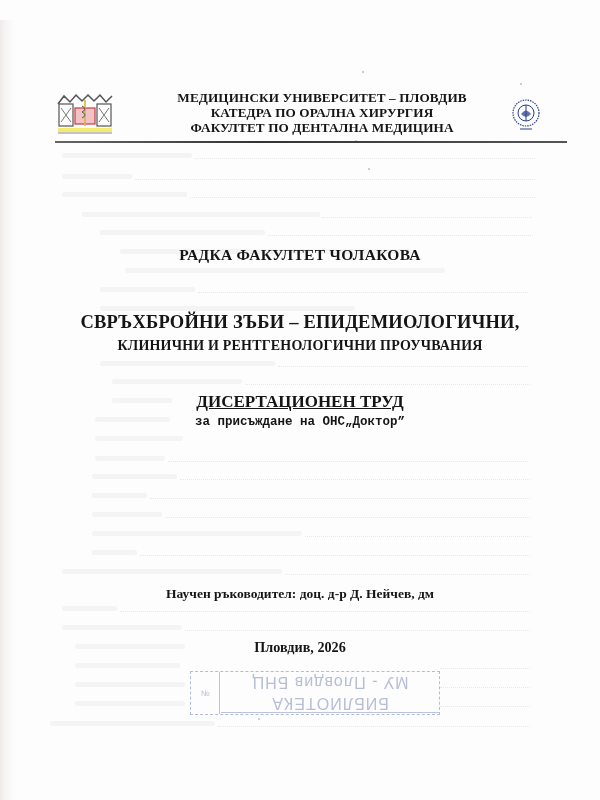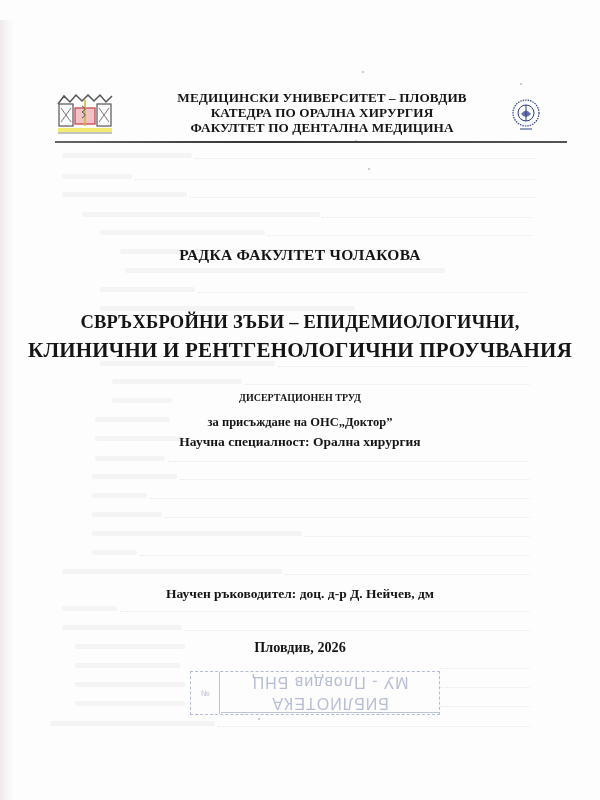--- a/index.html
+++ b/index.html
@@ -14,23 +14,23 @@
   .header { position:absolute; left:52px; top:70px; width:516px; height:46px; }
   .logo-left { position:absolute; left:4px; top:2px; width:58px; height:42px; }
   .logo-right { position:absolute; left:455px; top:4px; width:38px; height:38px; }
   .hdr-text { position:absolute; left:80px; top:0; width:380px; text-align:center;
               font-weight:bold; font-size:13.2px; line-height:15px; letter-spacing:0.1px; }
   .hdr-rule { position:absolute; left:55px; top:121px; width:512px; height:2px;
               background:linear-gradient(90deg,#666 0%,#333 40%,#555 100%); }
   .centered { position:absolute; left:0; width:600px; text-align:center; font-weight:bold; }
   .author { top:226px; font-size:15.5px; letter-spacing:0.3px; }
   .title1 { top:292px; font-size:18.5px; letter-spacing:0.2px; }
-  .title2 { top:318px; font-size:21px; letter-spacing:0.2px; }
-  .doctype { top:372px; font-size:10px; }
-  .purpose { top:395px; font-size:12.5px; }
+  .title2 { top:318px; font-size:14px; letter-spacing:0.2px; }
+  .doctype { top:372px; font-size:17px;text-decoration:underline; }
+  .purpose { top:395px; font-size:12.5px;font-family:Liberation Mono, monospace; }
   .specialty { top:414px; font-size:13.5px; }
   .supervisor { top:566px; font-size:13.5px; }
   .place { top:619px; font-size:14.2px; }
   .stamp { position:absolute; left:190px; top:651px; width:248px; height:42px;
            border:1px dashed rgba(90,110,170,0.45); color:rgba(95,110,165,0.45);
            font-family:"Liberation Sans","DejaVu Sans",sans-serif; }
   .stamp .side { position:absolute; left:0; top:0; width:28px; height:42px;
                  border-right:1px solid rgba(90,110,170,0.4); font-size:8px; text-align:center;
                  display:flex; flex-direction:column; justify-content:center; align-items:center; }
   .stamp .row { position:absolute; left:30px; width:218px; text-align:center;
@@ -125,21 +125,20 @@
       </svg>
     </div>
   </div>
   <div class="hdr-rule"></div>
 
   <div class="centered author">РАДКА ФАКУЛТЕТ ЧОЛАКОВА</div>
   <div class="centered title1">СВРЪХБРОЙНИ ЗЪБИ – ЕПИДЕМИОЛОГИЧНИ,</div>
   <div class="centered title2">КЛИНИЧНИ И РЕНТГЕНОЛОГИЧНИ ПРОУЧВАНИЯ</div>
   <div class="centered doctype">ДИСЕРТАЦИОНЕН ТРУД</div>
   <div class="centered purpose">за присъждане на ОНС„Доктор”</div>
-  <div class="centered specialty">Научна специалност: Орална хирургия</div>
   <div class="centered supervisor">Научен ръководител: доц. д-р Д. Нейчев, дм</div>
   <div class="centered place">Пловдив, 2026</div>
 
   <div class="stamp">
     <div class="side">
         <span>№</span>
       </div>
     <div class="row r2">МУ - Пловдив БНЦ</div>
     <div class="row r1">БИБЛИОТЕКА</div>
   </div>

